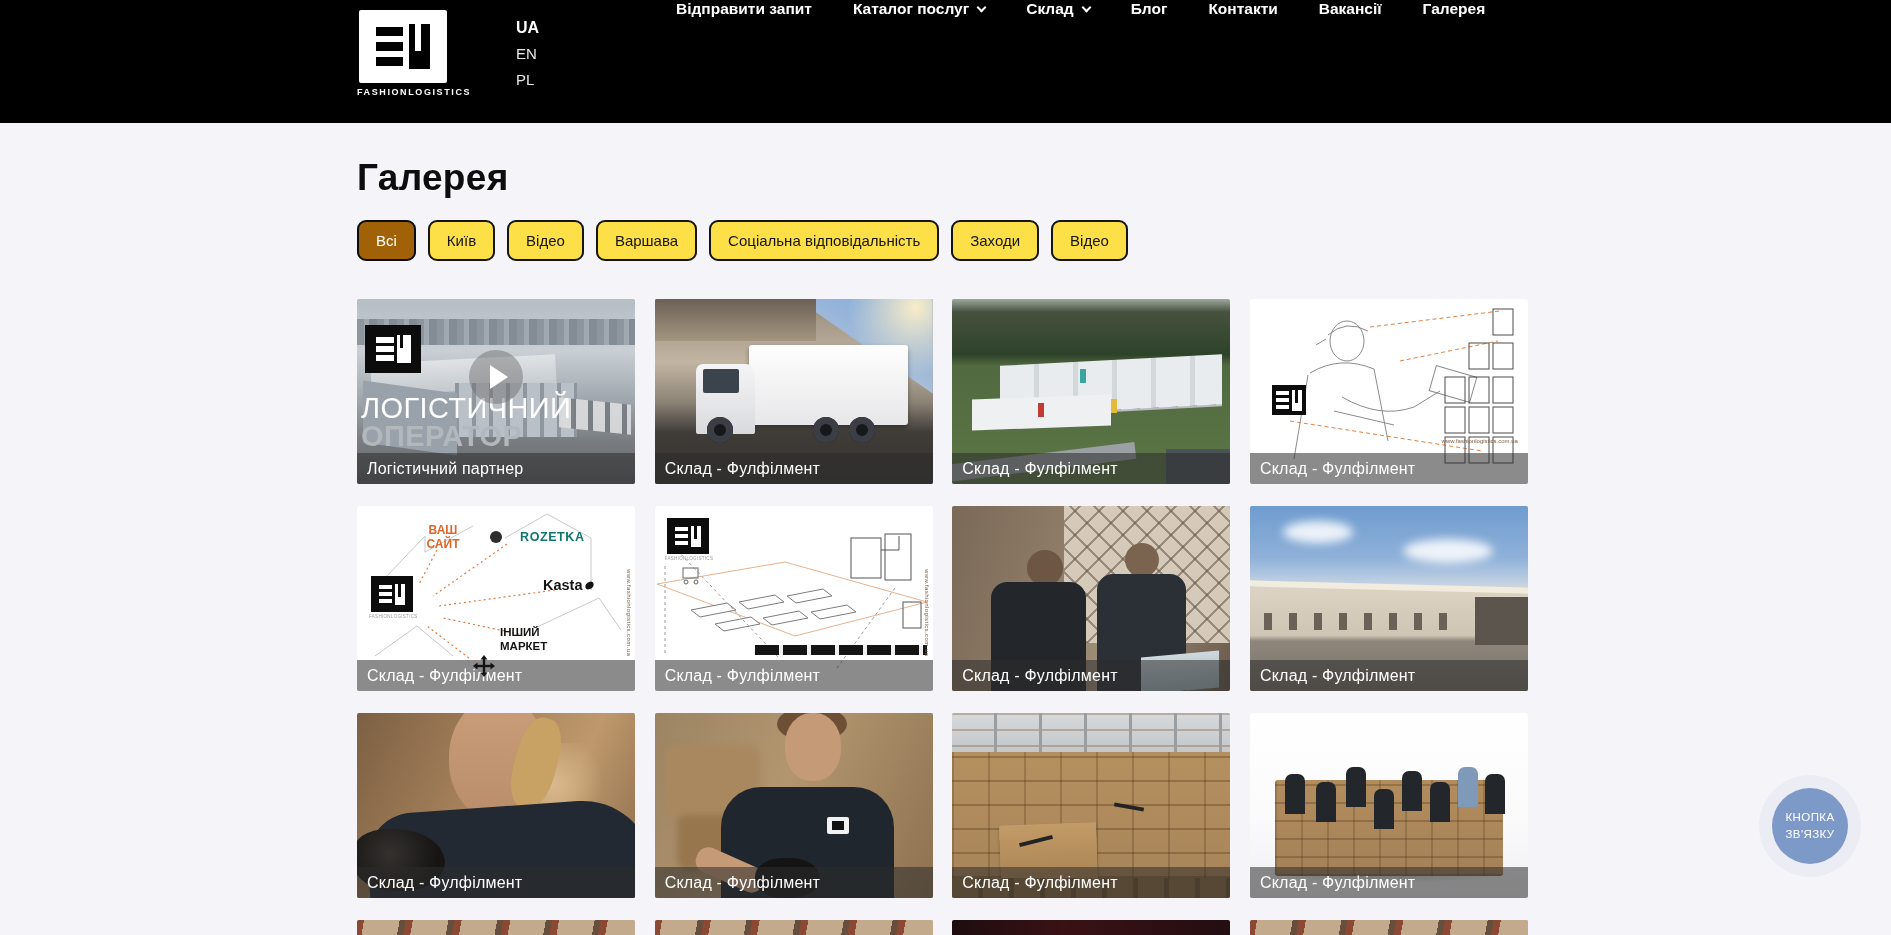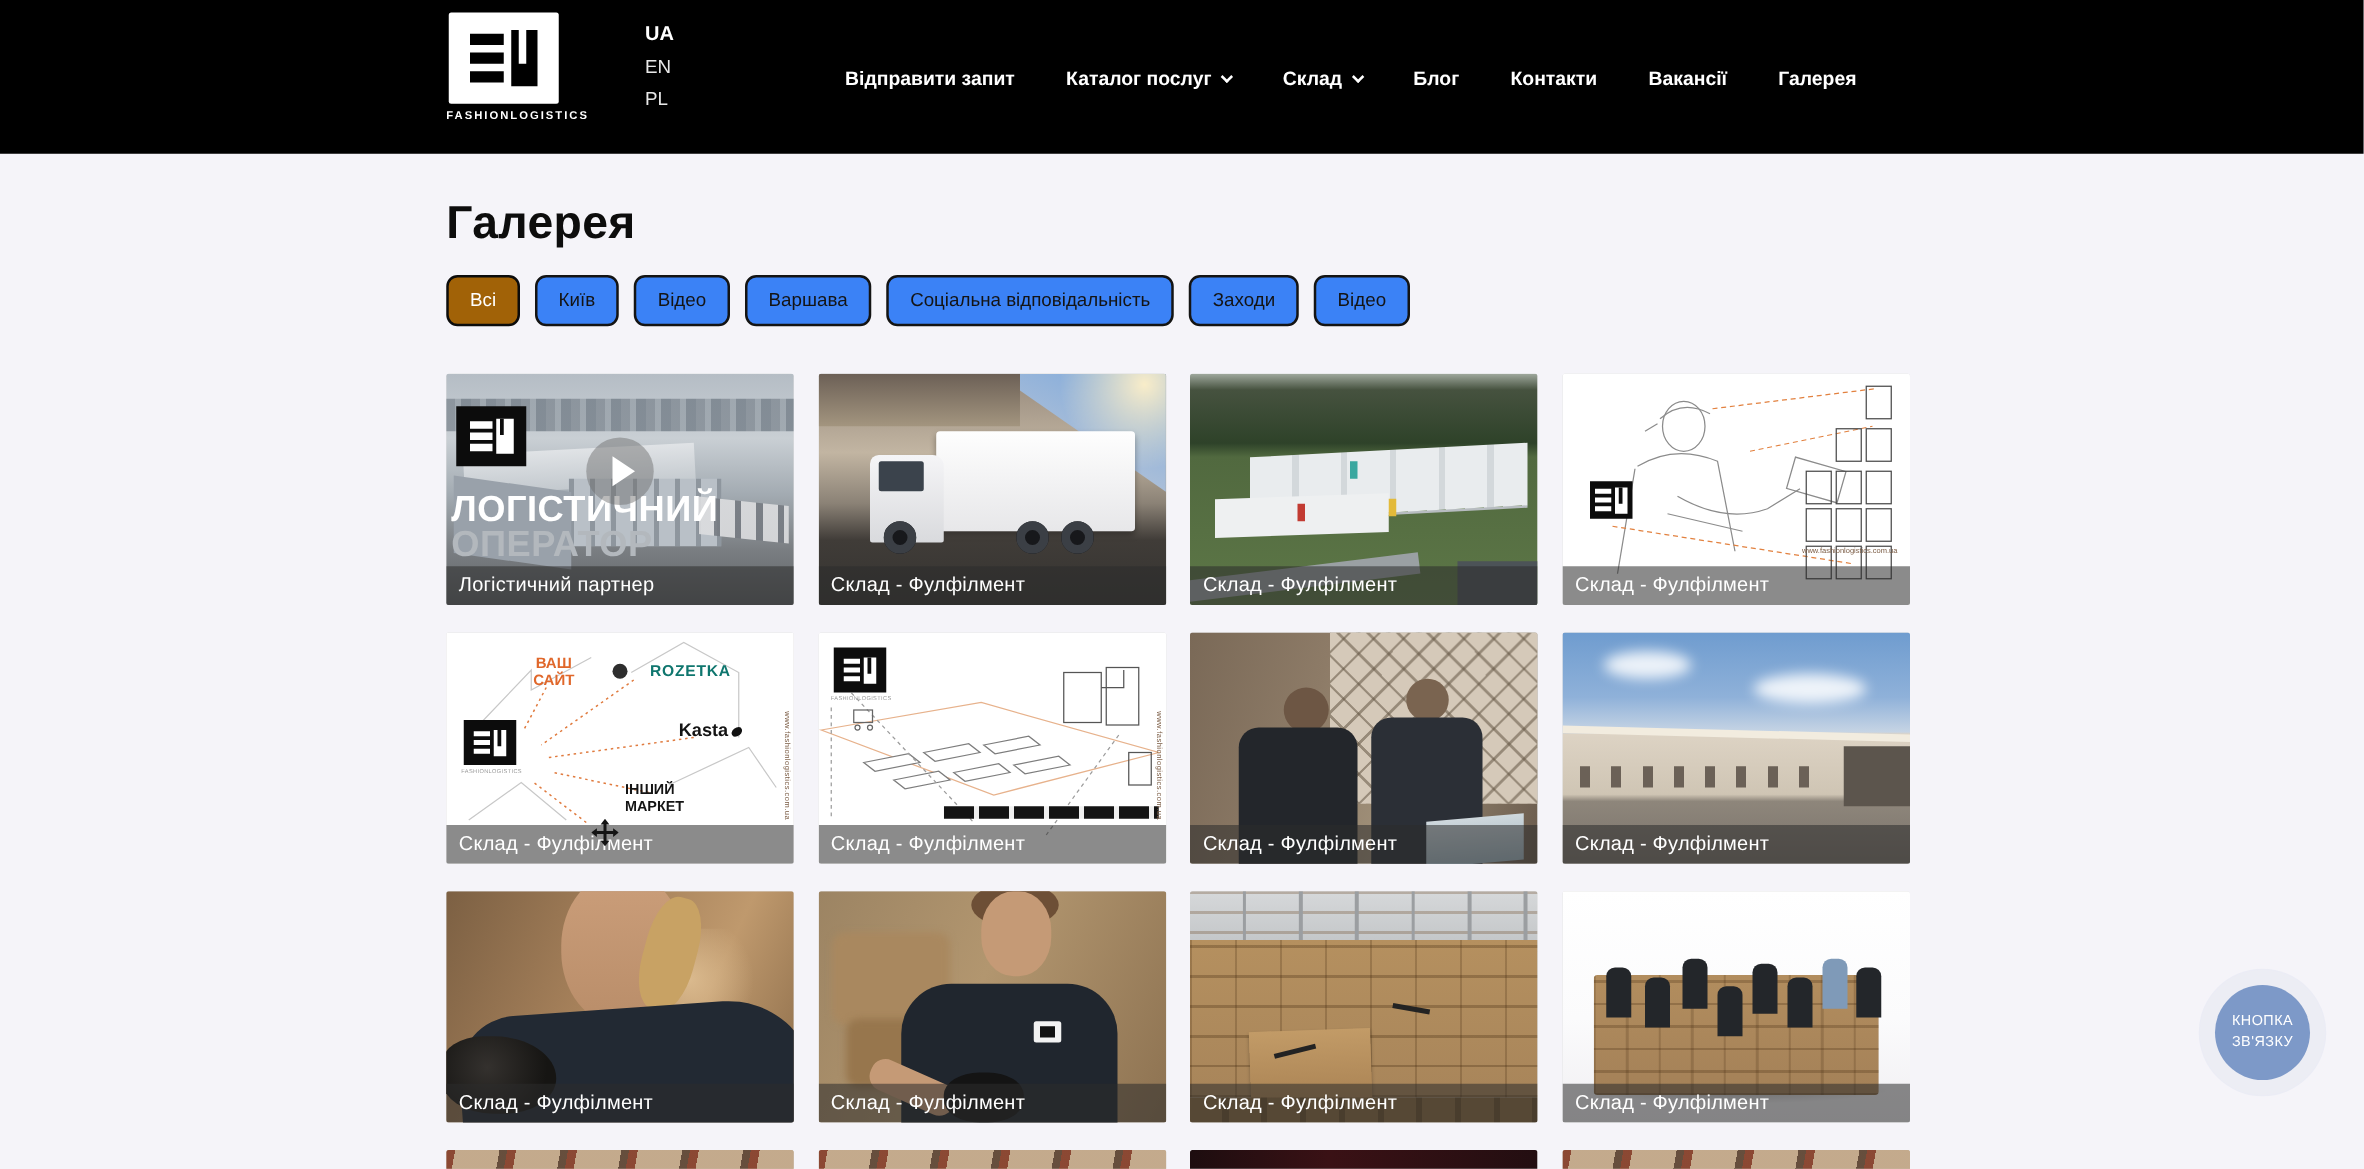--- a/index.html
+++ b/index.html
@@ -14,29 +14,29 @@
   .fl-box .m-f{display:flex;flex-direction:column;gap:6px}
   .fl-box .m-f i{display:block;width:27px;height:9px;background:#000}
   .fl-box .m-j{width:21px;height:45px;background:#000;position:relative}
   .fl-box .m-j::after{content:"";position:absolute;left:6px;top:0;width:6px;height:27px;background:#fff}
   .logo-text{margin-top:4px;color:#fff;font-size:9px;letter-spacing:1.6px;font-weight:700;white-space:nowrap}
 
   .langs{position:absolute;left:516px;top:18px;display:flex;flex-direction:column;gap:8px}
   .lang{color:#e8e8e8;font-size:15px;cursor:pointer;line-height:1.2}
   .lang.active{color:#fff;font-weight:700;font-size:16px}
 
-  .main-nav{position:absolute;left:676px;top:0;height:127px;display:flex;align-items:center;gap:41px}
+  .main-nav{position:absolute;left:676px;top:0;height:127px;display:flex;align-items:flex-start;gap:41px}
   .nav-item{color:#fff;font-weight:700;font-size:15.5px;white-space:nowrap;display:flex;align-items:center;cursor:pointer}
   .chev{width:7px;height:7px;border-right:2px solid #fff;border-bottom:2px solid #fff;transform:rotate(45deg);margin-left:9px;margin-top:-4px;display:inline-block}
 
   
   .content{position:absolute;left:357px;top:123px;width:1171px}
   .page-title{margin-top:34px;font-size:37px;font-weight:800;color:#0d0d0d;letter-spacing:.3px}
   .filters{display:flex;gap:12px;margin-top:21px}
-  .chip{height:41px;display:flex;align-items:center;padding:0 17px;border:2px solid #141414;border-radius:9px;background:#3b82f6;font-size:15px;color:#141414;cursor:pointer;white-space:nowrap}
+  .chip{height:41px;display:flex;align-items:center;padding:0 17px;border:2px solid #141414;border-radius:9px;background:#fde047;font-size:15px;color:#141414;cursor:pointer;white-space:nowrap}
   .chip.active{background:#a16207;border-color:#0c0c0c;color:#fff}
 
   .grid{margin-top:38px;display:grid;grid-template-columns:repeat(4,278px);justify-content:space-between;row-gap:22px}
   .card{position:relative;height:185px;overflow:hidden;border-radius:2px;cursor:pointer;background:#ddd}
   .thumb{position:absolute;inset:0}
   .cap{position:absolute;left:0;right:0;bottom:0;height:31px;background:rgba(43,43,43,.55);color:#fff;font-size:16px;display:flex;align-items:center;padding-left:10px;letter-spacing:.2px;z-index:5}
 
   .a{position:absolute}
 
   
@@ -50,21 +50,21 @@
   .v1{background:linear-gradient(180deg,#b5bdc5 0%,#c9cfd4 28%,#a3abb2 52%,#7a7e82 76%,#5f6265 100%)}
   .v1 .skyline{left:0;right:0;top:20px;height:26px;background:repeating-linear-gradient(90deg,#848d96 0 7px,#9aa3ab 7px 12px,#78828c 12px 20px);opacity:.85}
   .v1 .bigroof{left:14px;top:60px;width:185px;height:32px;background:linear-gradient(180deg,#e0e3e6,#c3c9ce);transform:rotate(-3deg)}
   .v1 .facade{left:98px;top:84px;width:122px;height:54px;background:repeating-linear-gradient(90deg,rgba(90,99,108,.45) 0 4px,transparent 4px 17px),#b9c0c7}
   .v1 .sidewall{left:6px;top:88px;width:94px;height:62px;background:#99a1aa;transform:skewY(8deg)}
   .v1 .trucks{right:4px;top:102px;width:72px;height:30px;background:repeating-linear-gradient(90deg,#dcdddf 0 12px,#777c83 12px 17px);transform:skewY(6deg);opacity:.9}
   .v1 .fl-mini{left:8px;top:26px;position:absolute;width:56px;height:48px}
   .v1 .fl-mini .m-f i{width:18px;height:6px}
   .v1 .fl-mini .m-j{width:14px;height:28px}
   .video-title{position:absolute;left:4px;bottom:34px;line-height:.97;z-index:4}
-  .video-title .l1{display:block;font-size:29px;font-weight:700;color:#fff;letter-spacing:.4px}
+  .video-title .l1{display:block;font-size:29px;font-weight:400;color:#fff;letter-spacing:.4px}
   .video-title .l2{display:block;font-size:29px;font-weight:800;color:#b3b8bd;letter-spacing:.4px}
   .play{position:absolute;left:50%;top:42%;transform:translate(-50%,-50%);width:54px;height:54px;border-radius:50%;background:rgba(110,110,110,.48);z-index:4}
   .play i{position:absolute;left:21px;top:15px;border-left:18px solid #fff;border-top:12px solid transparent;border-bottom:12px solid transparent}
 
   
   .v2{background:linear-gradient(180deg,#96897b 0%,#c2b5a2 34%,#8b8276 56%,#403c38 72%,#343330 100%)}
   .v2 .sky{right:0;top:0;width:52%;height:58%;background:radial-gradient(circle at 88% 8%,#f9edc9 0%,rgba(249,237,201,0) 42%),linear-gradient(205deg,#83abdb 10%,#b3c3d8 65%,rgba(179,195,216,0));clip-path:polygon(100% 0,6% 0,100% 88%)}
   .v2 .canopy{left:0;top:0;width:58%;height:42px;background:linear-gradient(180deg,#6c6056,#a3957f)}
   .v2 .trailer{left:34%;top:25%;width:57%;height:43%;background:linear-gradient(180deg,#fefefe,#e7e7e9);border-radius:3px;box-shadow:0 3px 5px rgba(0,0,0,.35)}
   .v2 .cab{left:15%;top:35%;width:21%;height:38%;background:linear-gradient(180deg,#f5f5f7,#d9dadd);border-radius:7px 9px 2px 2px}

